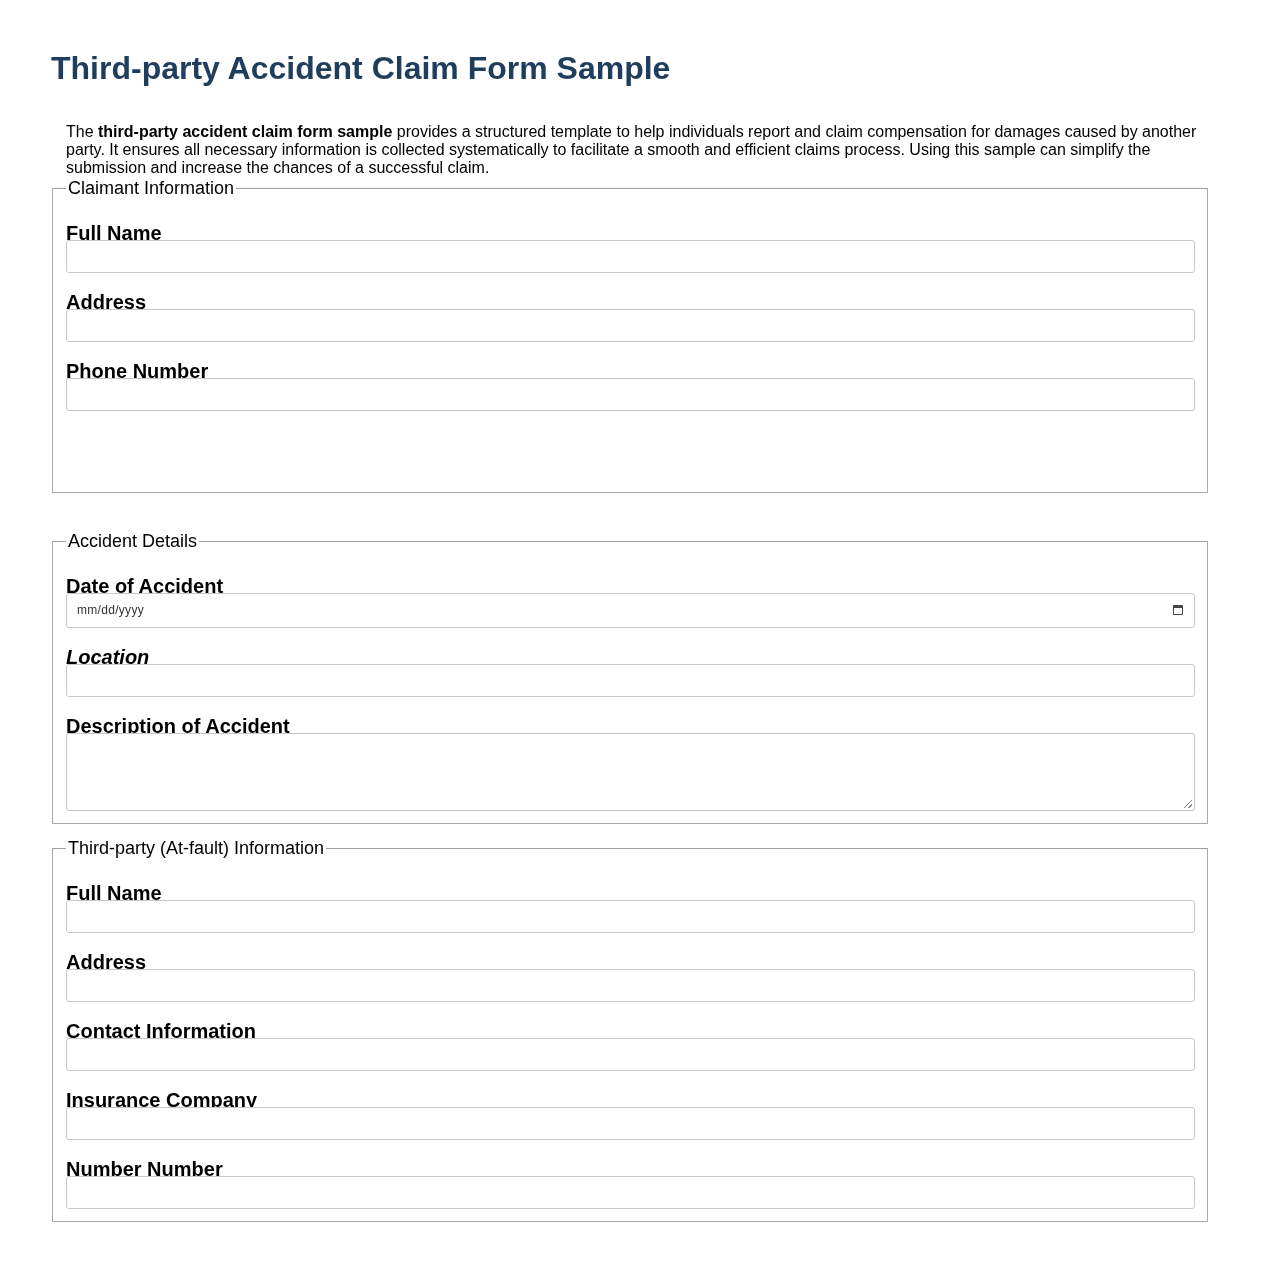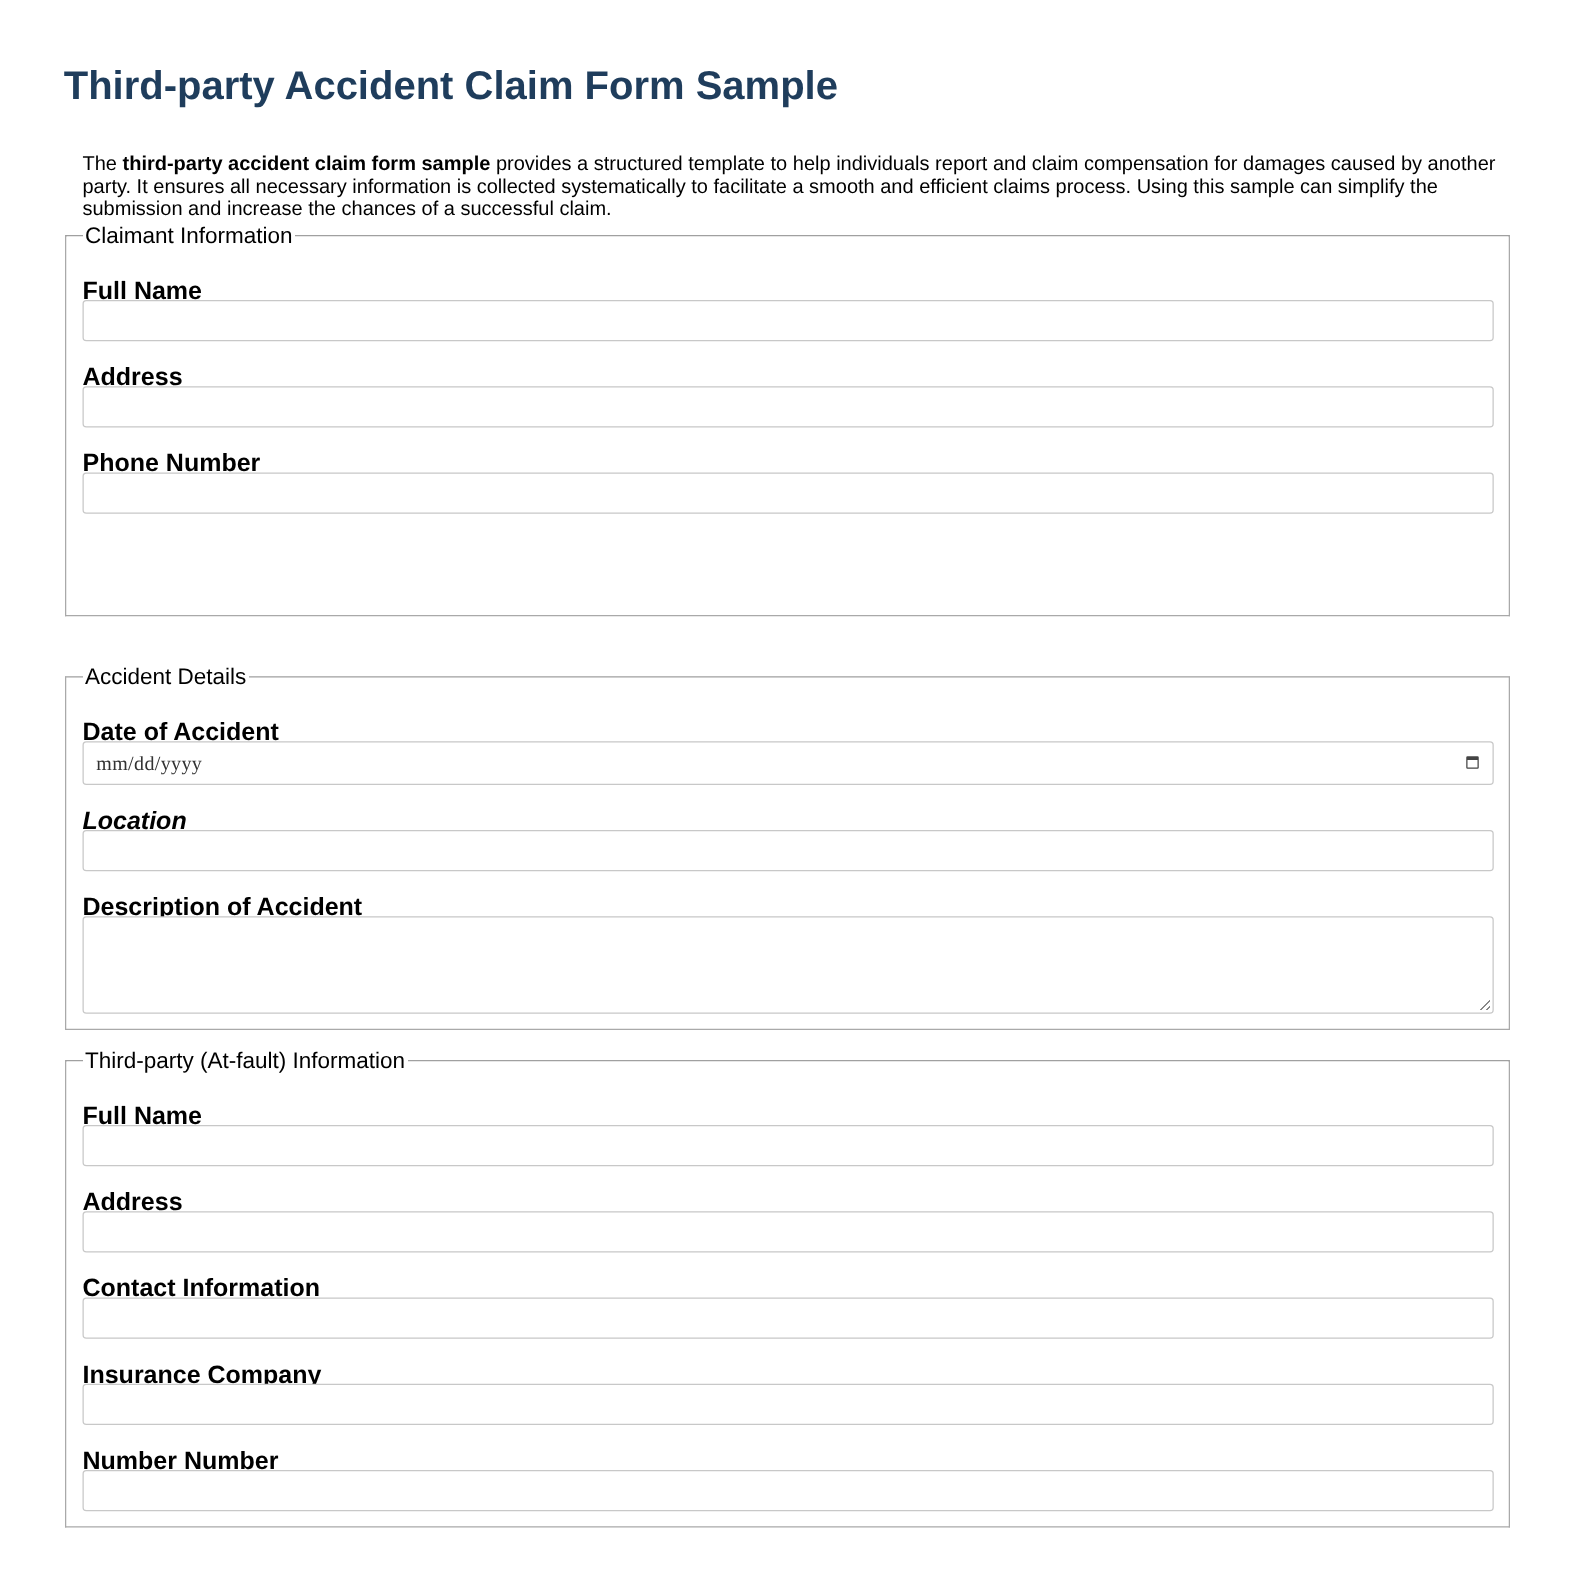--- a/index.html
+++ b/index.html
@@ -31,21 +31,21 @@
     display: block; font-size: 20px; font-weight: bold; line-height: 18px;
   }
   .field .input {
     position: absolute; left: 0; right: 0; top: 16px; height: 33px;
     box-sizing: border-box; border: 1px solid #c8c8c8; border-radius: 3px;
     background: #fff;
   }
   .field .input.date { height: 35px; }
   .date-text {
     position: absolute; left: 10px; top: 9px;
-    font-family: Liberation Serif, serif; font-size: 16px; color: #333;
+    font-family: Liberation Sans, sans-serif; font-size: 12px; color: #333;
     letter-spacing: 0.3px;
   }
   .cal-icon {
     position: absolute; right: 11px; top: 11px; width: 10px; height: 10px;
     box-sizing: border-box; border: 1.5px solid #444; border-top-width: 3px; border-radius: 1px;
   }
   .field .input.textarea { height: 78px; }
   .resize-icon {
     position: absolute; right: 2px; bottom: 2px; width: 8px; height: 8px;
     background:

